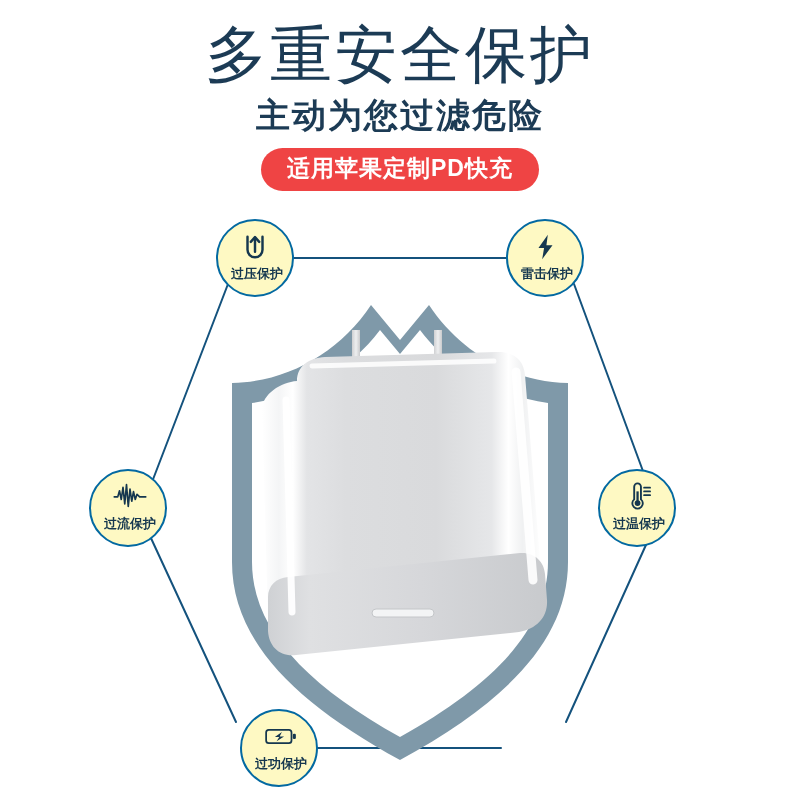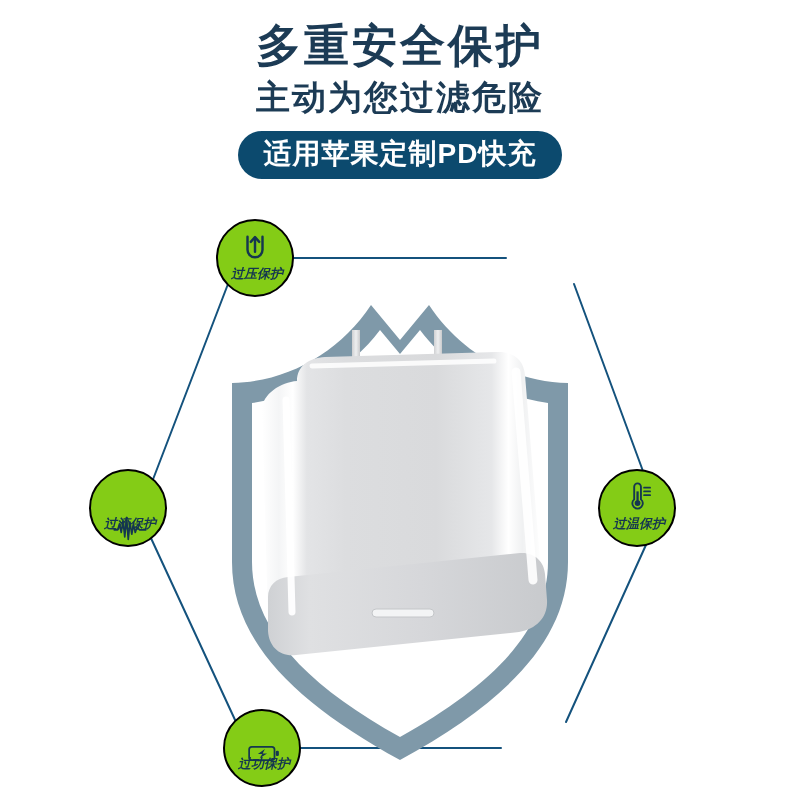--- a/index.html
+++ b/index.html
@@ -26,46 +26,46 @@
   .header {
     position: absolute;
     left: 0;
     top: 0;
     width: 800px;
     text-align: center;
   }
   .main-title {
     margin: 0;
     padding-top: 22px;
-    font-size: 45px;
+    font-size: 62px;
     line-height: 1.05;
-    font-weight: bold;
+    font-weight: normal;
     color: #1c3b55;
     letter-spacing: 3px;
     font-family: "Liberation Sans", "DejaVu Sans", sans-serif;
   }
   .sub-title {
     margin: 0;
     padding-top: 10px;
     font-size: 34px;
     line-height: 1.1;
     font-weight: bold;
     color: #1c3b55;
     letter-spacing: 2px;
   }
   .badge-wrap {
     margin-top: 14px;
     display: flex;
     justify-content: center;
   }
   .badge {
     display: inline-block;
-    background: #0c4a6e;
+    background: #ef4444;
     color: #ffffff;
-    font-size: 28px;
+    font-size: 23px;
     font-weight: bold;
     letter-spacing: 1px;
     padding: 7px 26px 9px 26px;
     border-radius: 24px;
     line-height: 1.15;
   }
 
   
   .stage {
     position: absolute;
@@ -84,29 +84,28 @@
   }
 
   
   .node {
     position: absolute;
     width: 78px;
     height: 78px;
     margin-left: -39px;
     margin-top: -39px;
     border-radius: 50%;
-    background: #84cc16;
-    border: 2px solid #000000;
+    background: #fef9c3;
+    border: 2px solid #0369a1;
     box-sizing: border-box;
     display: flex;
     flex-direction: column;
     align-items: center;
     justify-content: flex-start;
     padding-top: 11px;
-    font-style: italic;
   }
   .node .glyph {
     width: 30px;
     height: 30px;
     display: block;
     line-height: 0;
   }
   .node .node-label {
     position: absolute;
     bottom: 12px;
@@ -229,22 +228,30 @@
       <span class="glyph">
         <svg viewBox="0 0 32 32" width="30" height="30">
           <path d="M8 5 L8 19 A8 8 0 0 0 24 19 L24 5" fill="none" stroke="#15374f" stroke-width="2.6" stroke-linecap="round"></path>
           <line x1="16" y1="21" x2="16" y2="6" stroke="#15374f" stroke-width="2.6" stroke-linecap="round"></line>
           <path d="M11.5 10.5 L16 5.5 L20.5 10.5" fill="none" stroke="#15374f" stroke-width="2.6" stroke-linecap="round" stroke-linejoin="round"></path>
         </svg>
       </span>
       <span class="node-label">过压保护</span>
     </div>
 
-
-    <div class="node" style="left:128px; top:508px;justify-content:flex-end;">
+    <div class="node" style="left:545px; top:258px;">
+      <span class="glyph">
+        <svg viewBox="0 0 32 32" width="30" height="30">
+          <path d="M19 3 L9 17 L15 17 L13 29 L24 14 L17.5 14 Z" fill="#15374f"></path>
+        </svg>
+      </span>
+      <span class="node-label">雷击保护</span>
+    </div>
+
+    <div class="node" style="left:128px; top:508px;">
       <span class="glyph">
         <svg viewBox="0 0 38 32" width="34" height="28">
           <polyline points="1,17 5,17 7,10 9,20 11,6 13,25 15,3 17,28 19,8 21,22 23,11 25,20 27,14 30,17 37,17" fill="none" stroke="#15374f" stroke-width="1.9" stroke-linejoin="round" stroke-linecap="round"></polyline>
         </svg>
       </span>
       <span class="node-label">过流保护</span>
     </div>
 
     <div class="node" style="left:637px; top:508px;">
       <span class="glyph">
@@ -253,21 +260,21 @@
           <circle cx="16.6" cy="22.5" r="3.1" fill="#15374f"></circle>
           <rect x="15.4" y="10" width="2.4" height="11" fill="#15374f"></rect>
           <line x1="23.5" y1="6" x2="30" y2="6" stroke="#15374f" stroke-width="1.8" stroke-linecap="round"></line>
           <line x1="23.5" y1="10" x2="30" y2="10" stroke="#15374f" stroke-width="1.8" stroke-linecap="round"></line>
           <line x1="23.5" y1="14" x2="30" y2="14" stroke="#15374f" stroke-width="1.8" stroke-linecap="round"></line>
         </svg>
       </span>
       <span class="node-label">过温保护</span>
     </div>
 
-    <div class="node" style="left:262px; top:748px;justify-content:center;">
+    <div class="node" style="left:279px; top:748px;">
       <span class="glyph">
         <svg viewBox="0 0 38 32" width="34" height="28">
           <rect x="2" y="9" width="29" height="15" rx="3" fill="none" stroke="#15374f" stroke-width="2"></rect>
           <rect x="32.5" y="13.5" width="3.5" height="6" rx="1.4" fill="#15374f"></rect>
           <path d="M20 11.5 L12 17 L17 17 L14 22 L22.5 16.5 L17.5 16.5 Z" fill="#15374f"></path>
         </svg>
       </span>
       <span class="node-label">过功保护</span>
     </div>
 

